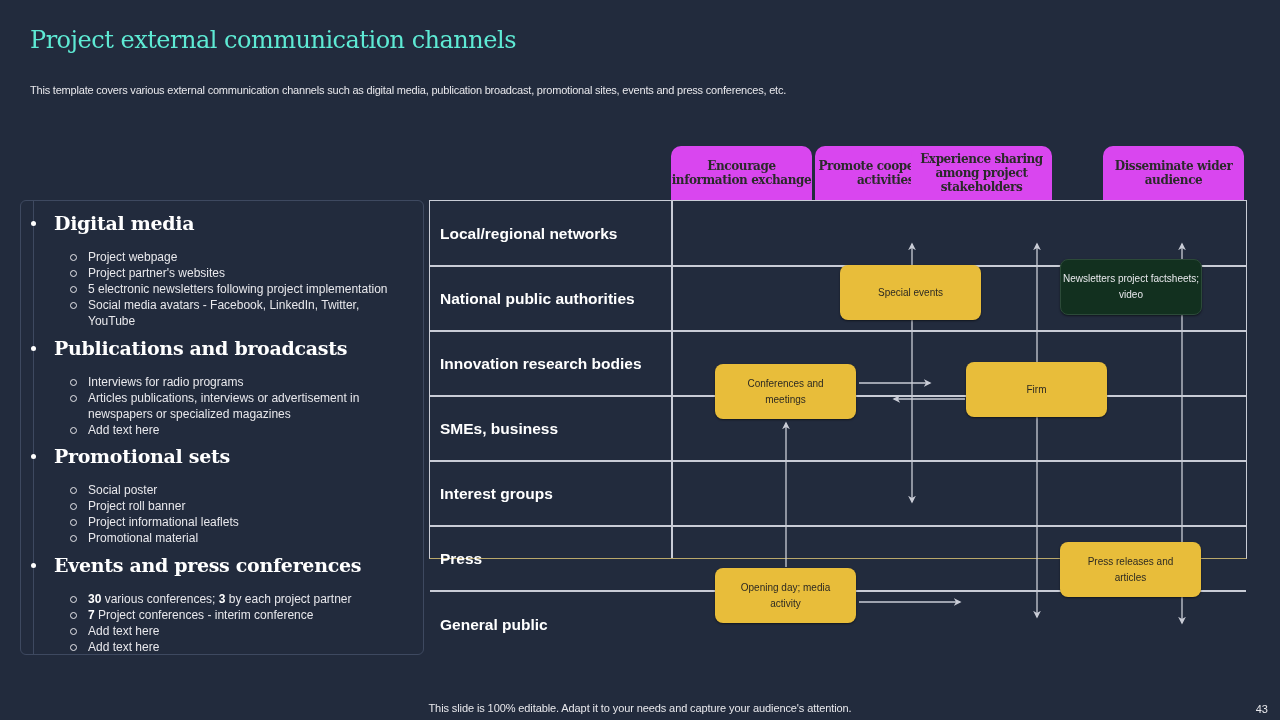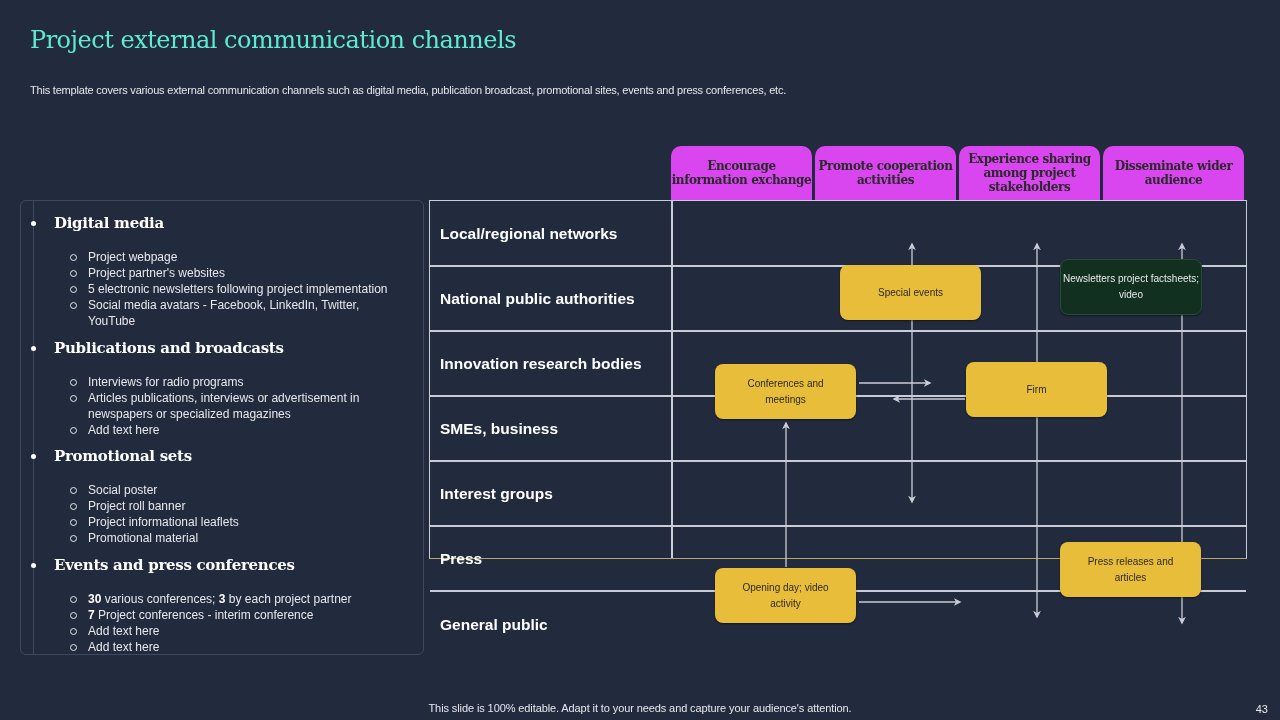--- a/index.html
+++ b/index.html
@@ -7,21 +7,21 @@
   .title { position:absolute; left:30px; top:26px; font-family:"DejaVu Serif", serif; font-size:24px; color:#5eead4; letter-spacing:-0.5px; margin:0; font-weight:normal; }
   .subtitle { position:absolute; left:30px; top:84px; font-size:11px; color:#e8e8ec; letter-spacing:-0.2px; }
   .footer { position:absolute; left:0; right:0; top:702px; text-align:center; font-size:11px; color:#e8e8ec; letter-spacing:-0.1px; }
   .page-num { position:absolute; right:12px; top:703px; font-size:11px; color:#e8e8ec; }
 
   .left-panel { position:absolute; left:20px; top:200px; width:404px; height:455px; border:1px solid #3e4960; border-radius:6px; box-sizing:border-box; }
   .left-panel .vline { position:absolute; left:12px; top:0; bottom:0; width:1px; background:#3e4960; }
   .section { position:absolute; left:8px; width:390px; }
   .sec-head { display:flex; align-items:center; height:20px; }
   .sec-bullet { width:5px; height:5px; background:#fff; border-radius:50%; margin-left:2px; margin-right:18px; }
-  .sec-title { font-family:"DejaVu Serif", serif; font-weight:bold; font-size:15px; color:#ffffff; letter-spacing:-0.3px; }
+  .sec-title { font-family:"DejaVu Serif", serif; font-weight:bold; font-size:19px; color:#ffffff; letter-spacing:-0.3px; }
   .items { margin:16px; padding:0; list-style:none; }
   .items li { position:relative; padding-left:43px; font-size:12px; line-height:16px; color:#e8e8ec; }
   .items li .ob { position:absolute; left:25px; top:5px; width:5px; height:5px; border:1px solid #e8e8ec; border-radius:50%; box-sizing:content-box; }
   .items li b { color:#fff; }
 
   .grid { position:absolute; left:429px; top:200px; width:818px; height:359px; border:1.5px solid #c9ccd6; border-bottom-color:#b9a76a; box-sizing:border-box; }
   .colsep { position:absolute; left:241px; top:0; bottom:0; width:1.5px; background:#c9ccd6; }
   .rowline { position:absolute; left:0; right:0; height:1.5px; background:#c9ccd6; }
   .row-label { position:absolute; left:10px; font-weight:bold; font-size:15.5px; color:#ffffff; }
 
@@ -88,21 +88,21 @@
       <li><span class="ob"></span><b>30</b><span> various  conferences;  </span><b>3</b><span> by each  project partner</span></li>
       <li><span class="ob"></span><b>7</b><span> Project conferences  -  interim conference</span></li>
       <li><span class="ob"></span><span>Add text here</span></li>
       <li><span class="ob"></span><span>Add text here</span></li>
     </ul>
   </div>
 </div>
 
 <div class="col-head" style="left:671px;">Encourage information exchange</div>
 <div class="col-head" style="left:815px;">Promote cooperation activities</div>
-<div class="col-head" style="left:959px;">Experience sharing among project stakeholders</div>
+<div class="col-head" style="left:911px;">Experience sharing among project stakeholders</div>
 <div class="col-head" style="left:1103px;">Disseminate wider audience</div>
 
 <div class="grid">
   <div class="colsep"></div>
   <div class="rowline" style="top:64px;"></div>
   <div class="rowline" style="top:129px;"></div>
   <div class="rowline" style="top:194px;"></div>
   <div class="rowline" style="top:259px;"></div>
   <div class="rowline" style="top:324px;"></div>
   <div class="rowline" style="top:389px;"></div>
@@ -140,16 +140,16 @@
 
     <line x1="859" y1="602" x2="960" y2="602" marker-end="url(#ah)"></line>
   </g>
 </svg>
 
 <div class="box" style="left:840px; top:265px; width:141px; height:55px;">Special events</div>
 <div class="box green" style="left:1060px; top:259px; width:140px; height:54px;">Newsletters project factsheets; video</div>
 <div class="box" style="left:715px; top:364px; width:141px; height:55px; padding:0 20px; box-sizing:border-box;">Conferences and meetings</div>
 <div class="box" style="left:966px; top:362px; width:141px; height:55px;">Firm</div>
 <div class="box" style="left:1060px; top:542px; width:141px; height:55px; padding:0 20px; box-sizing:border-box;">Press releases and articles</div>
-<div class="box" style="left:715px; top:568px; width:141px; height:55px; padding:0 25px; box-sizing:border-box;">Opening day; video activity</div>
+<div class="box" style="left:715px; top:568px; width:141px; height:55px; padding:0 25px; box-sizing:border-box;">Opening day; media activity</div>
 
 <div class="footer">This slide is 100% editable. Adapt it to your needs and capture your audience's attention.</div>
 <div class="page-num">43</div>
 
 </body></html>

